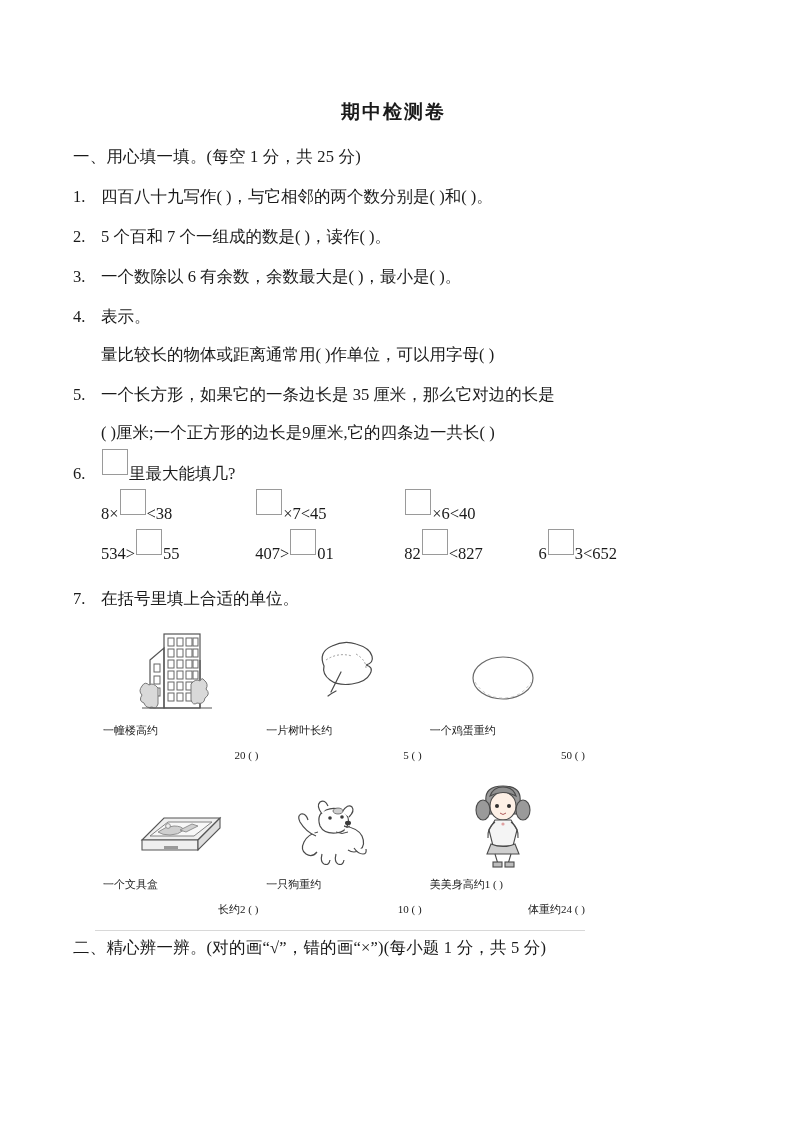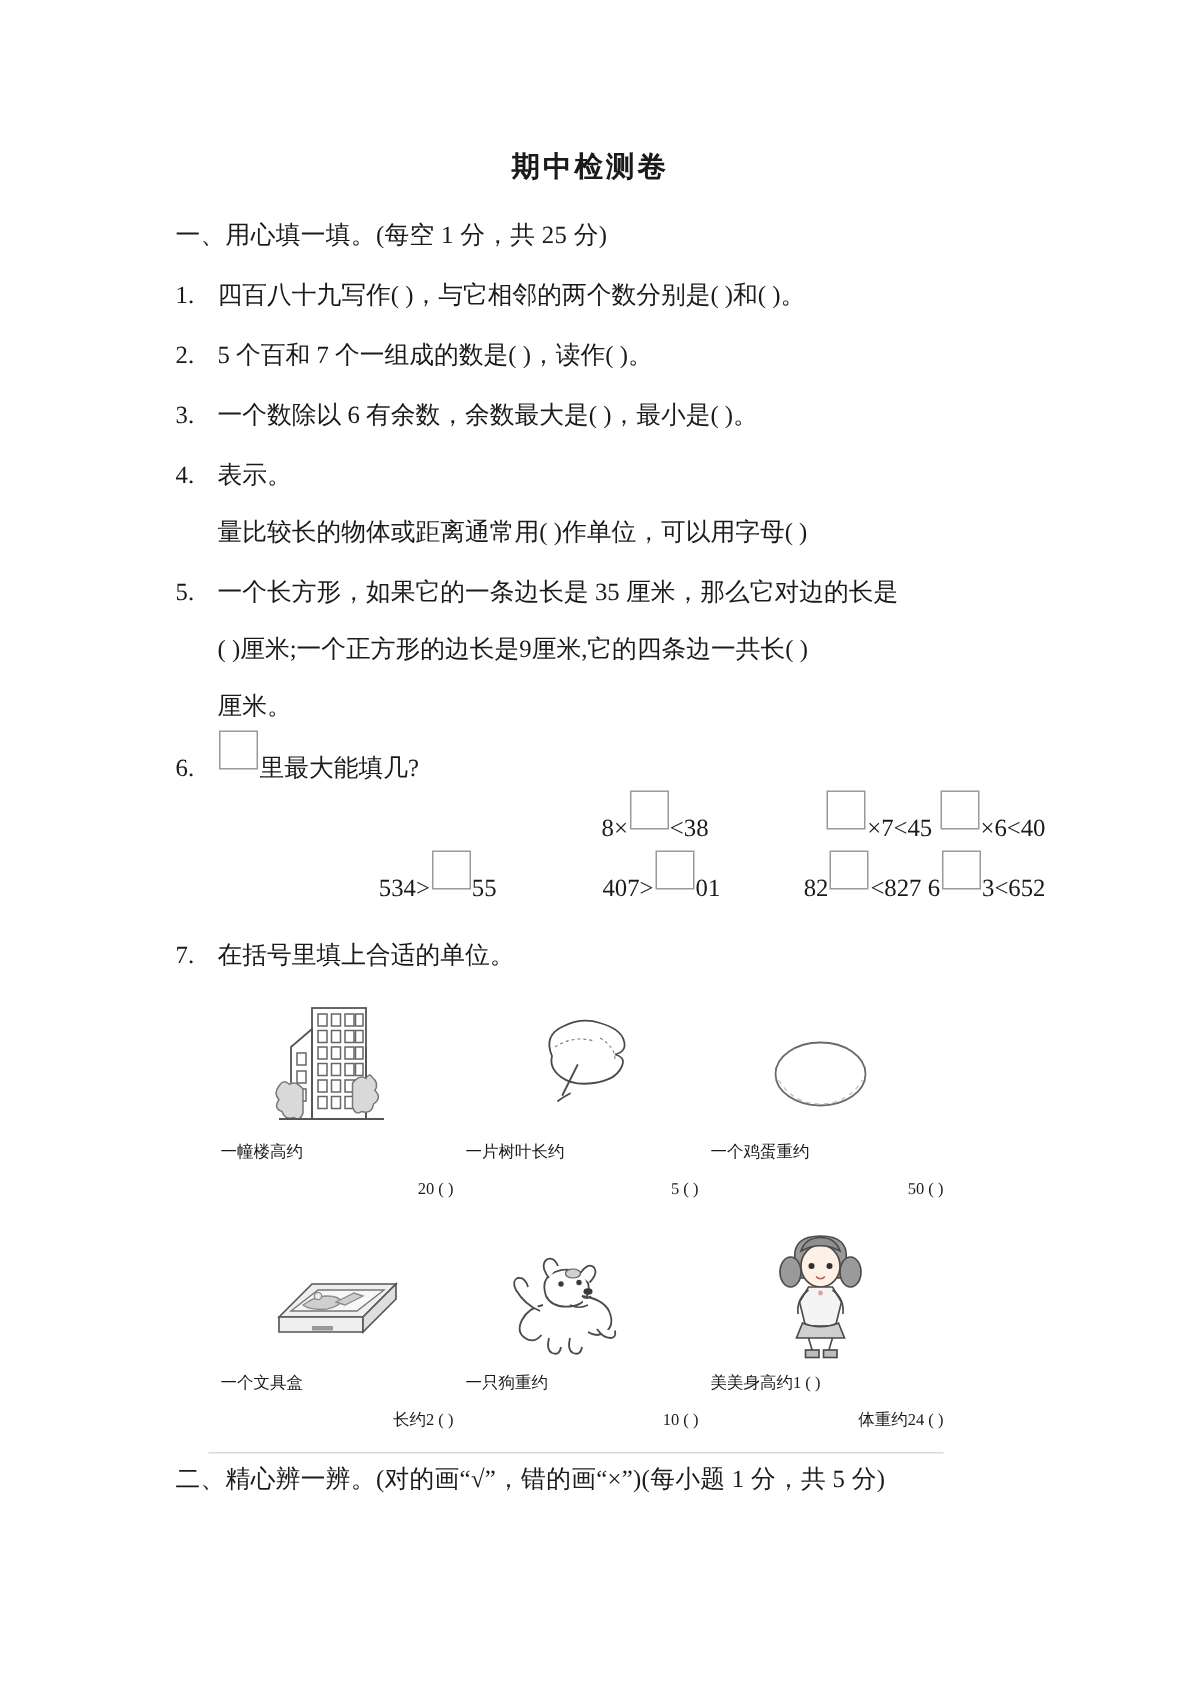--- a/index.html
+++ b/index.html
@@ -23,21 +23,21 @@
     text-align: center;
     font-size: 19px;
     font-weight: bold;
     letter-spacing: 2px;
     margin: 0;
     padding-top: 98px;
     line-height: 26px;
     font-family: "DejaVu Sans", "Liberation Sans", sans-serif;
   }
   .content {
-    padding-left: 117px;
+    padding-left: 73px;
     padding-right: 90px;
     padding-top: 18px;
   }
   .section-head {
     font-size: 16.5px;
     line-height: 30px;
     margin: 0 0 6px 0;
     letter-spacing: 0.2px;
   }
   .qitem {
@@ -68,21 +68,20 @@
     position: relative;
     top: -7px;
     background: #fff;
   }
 
   .eq-row {
     font-size: 16.5px;
     line-height: 40px;
     display: block;
     white-space: nowrap;
-    text-align: right;
   }
   .eq {
     display: inline-block;
     vertical-align: top;
   }
   .eq-row .eq + .eq { margin-left: 0; }
 
   
   .unit-grid {
     margin-top: 8px;
@@ -154,21 +153,20 @@
         <span class="qline">表示。</span>
         <span class="qline">量比较长的物体或距离通常用(       )作单位，可以用字母(      )</span>
       </span>
     </div>
 
     <div class="qitem">
       <span class="qnum">5.</span>
       <span class="qbody">
         <span class="qline">一个长方形，如果它的一条边长是 35 厘米，那么它对边的长是</span>
         <span class="qline">(      )厘米;一个正方形的边长是9厘米,它的四条边一共长(      )</span>
-        <span class="qline">厘米。</span>
       </span>
     </div>
 
     <div class="qitem" style="line-height:40px;">
       <span class="qnum">6.</span>
       <span class="qbody">
         <span class="qline">
           <span class="sqbox"></span><span>里最大能填几?</span>
         </span>
 

